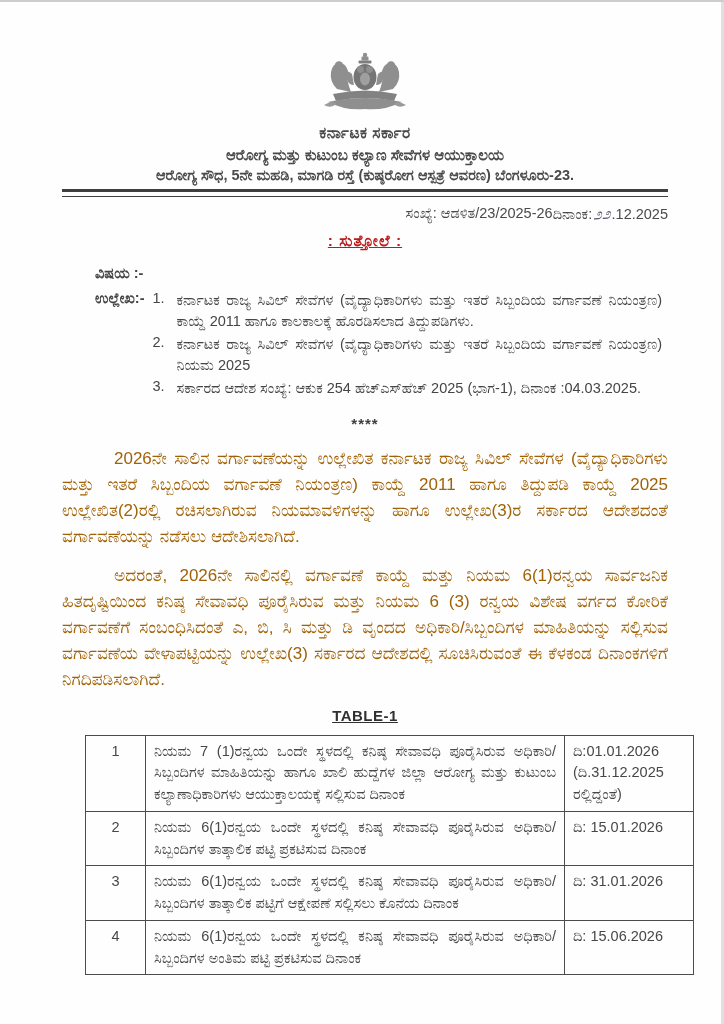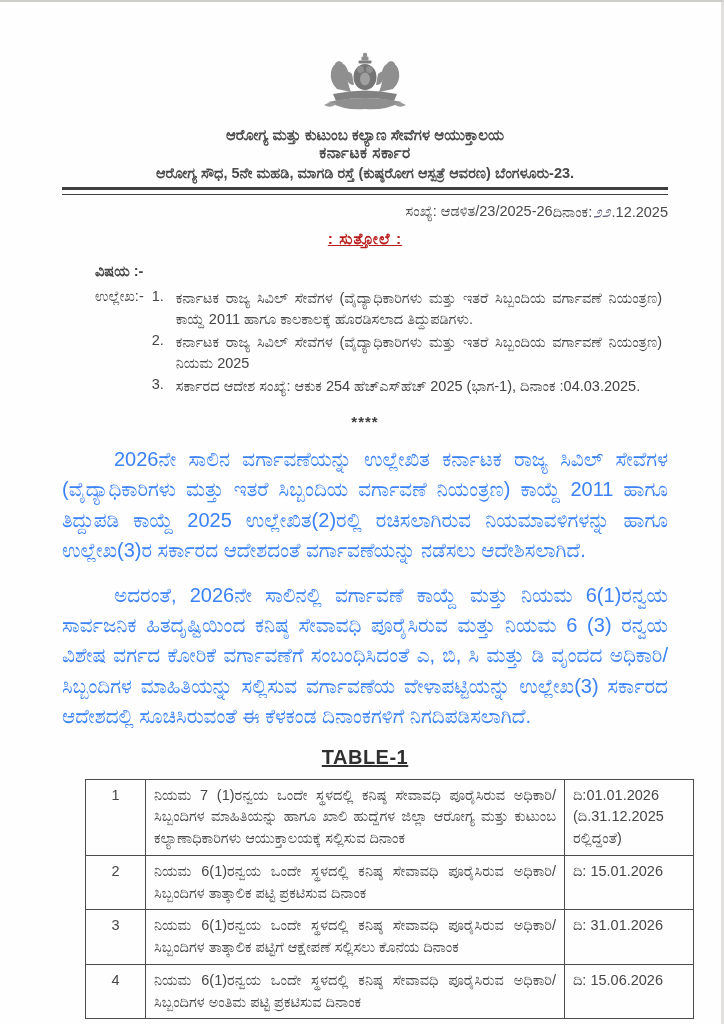--- a/index.html
+++ b/index.html
@@ -37,32 +37,32 @@
     display:inline-block; transform:rotate(-3deg); margin:0 1px;
   }
   .circ-title{text-align:center; margin-top:9px;}
   .circ-title span{
     font-weight:bold; font-size:15.5px; color:#b91c1c;
     text-decoration:underline; letter-spacing:1px;
   }
   .subject-row{margin:15px 0 0 33px; font-size:14.5px; display:flex;flex-direction:column;}
   .subject-row .lbl{font-weight:bold; margin-right:10px; white-space:nowrap;}
   .ref-block{margin:8px 0 0 33px; font-size:14.5px; display:flex;}
-  .ref-block .lbl{font-weight:normal; white-space:nowrap; margin-right:8px;}
+  .ref-block .lbl{font-weight:bold; white-space:nowrap; margin-right:8px;}
   .ref-items{flex:1;}
   .ref-item{display:flex; margin-bottom:2px;}
   .ref-item .num{width:24px; flex:0 0 24px;}
   .ref-item .txt{flex:1; text-align:justify; line-height:1.45; padding-right:6px;}
   .stars{text-align:center; font-weight:bold; font-size:15px; margin-top:14px; letter-spacing:1px; color:#3f3f3f;}
   .para{
-    margin:14px 0 0 0; font-size:20px; line-height:1.52;
-    text-align:justify; text-indent:52px; color:#3b82f6;
+    margin:14px 0 0 0; font-size:17px; line-height:1.52;
+    text-align:justify; text-indent:52px; color:#a16207;
   }
   .table-title{text-align:center; margin-top:14px;}
-  .table-title span{font-weight:bold; font-size:20px; color:#303030; text-decoration:underline; letter-spacing:.5px;}
+  .table-title span{font-weight:bold; font-size:15px; color:#303030; text-decoration:underline; letter-spacing:.5px;}
   table.sched{
     border-collapse:collapse; margin:10px 0 0 23px;
     width:557px; table-layout:fixed;
     font-size:14.5px; color:#474747;
   }
   table.sched td{
     border:1.5px solid #4c4c4c;
     vertical-align:top; padding:5px 8px; line-height:1.5;
   }
   td.c-no{width:43px; text-align:center; padding-left:2px; padding-right:2px;}
@@ -98,22 +98,22 @@
           <circle cx="69" cy="13.5" r="4.2"></circle>
 
           <path d="M11 42 Q43 35 75 42 L72 49 Q43 43 14 49 Z" fill="#828282"></path>
           <path d="M6 50 Q43 42 80 50 Q62 59 43 57 Q24 59 6 50 Z" fill="#8f8f8f"></path>
           <path d="M2 53 Q10 48 14 52 Q9 57 2 53 Z" fill="#9a9a9a"></path>
           <path d="M84 53 Q76 48 72 52 Q77 57 84 53 Z" fill="#9a9a9a"></path>
         </g>
       </svg>
     </div>
 
+    <div class="hdr hdr-1">ಕರ್ನಾಟಕ ಸರ್ಕಾರ</div>
     <div class="hdr hdr-2">ಆರೋಗ್ಯ ಮತ್ತು ಕುಟುಂಬ ಕಲ್ಯಾಣ ಸೇವೆಗಳ ಆಯುಕ್ತಾಲಯ</div>
-    <div class="hdr hdr-1">ಕರ್ನಾಟಕ ಸರ್ಕಾರ</div>
     <div class="hdr hdr-3">ಆರೋಗ್ಯ ಸೌಧ, 5ನೇ ಮಹಡಿ, ಮಾಗಡಿ ರಸ್ತೆ (ಕುಷ್ಠರೋಗ ಆಸ್ಪತ್ರೆ ಆವರಣ) ಬೆಂಗಳೂರು-23.</div>
 
     <div class="rule"></div>
 
     <div class="meta-row">
       <span>ಸಂಖ್ಯೆ: ಆಡಳಿತ/23/2025-26</span>
       <span>
         <span>ದಿನಾಂಕ:</span><span class="hand">೨೨</span><span>.12.2025</span>
       </span>
     </div>

